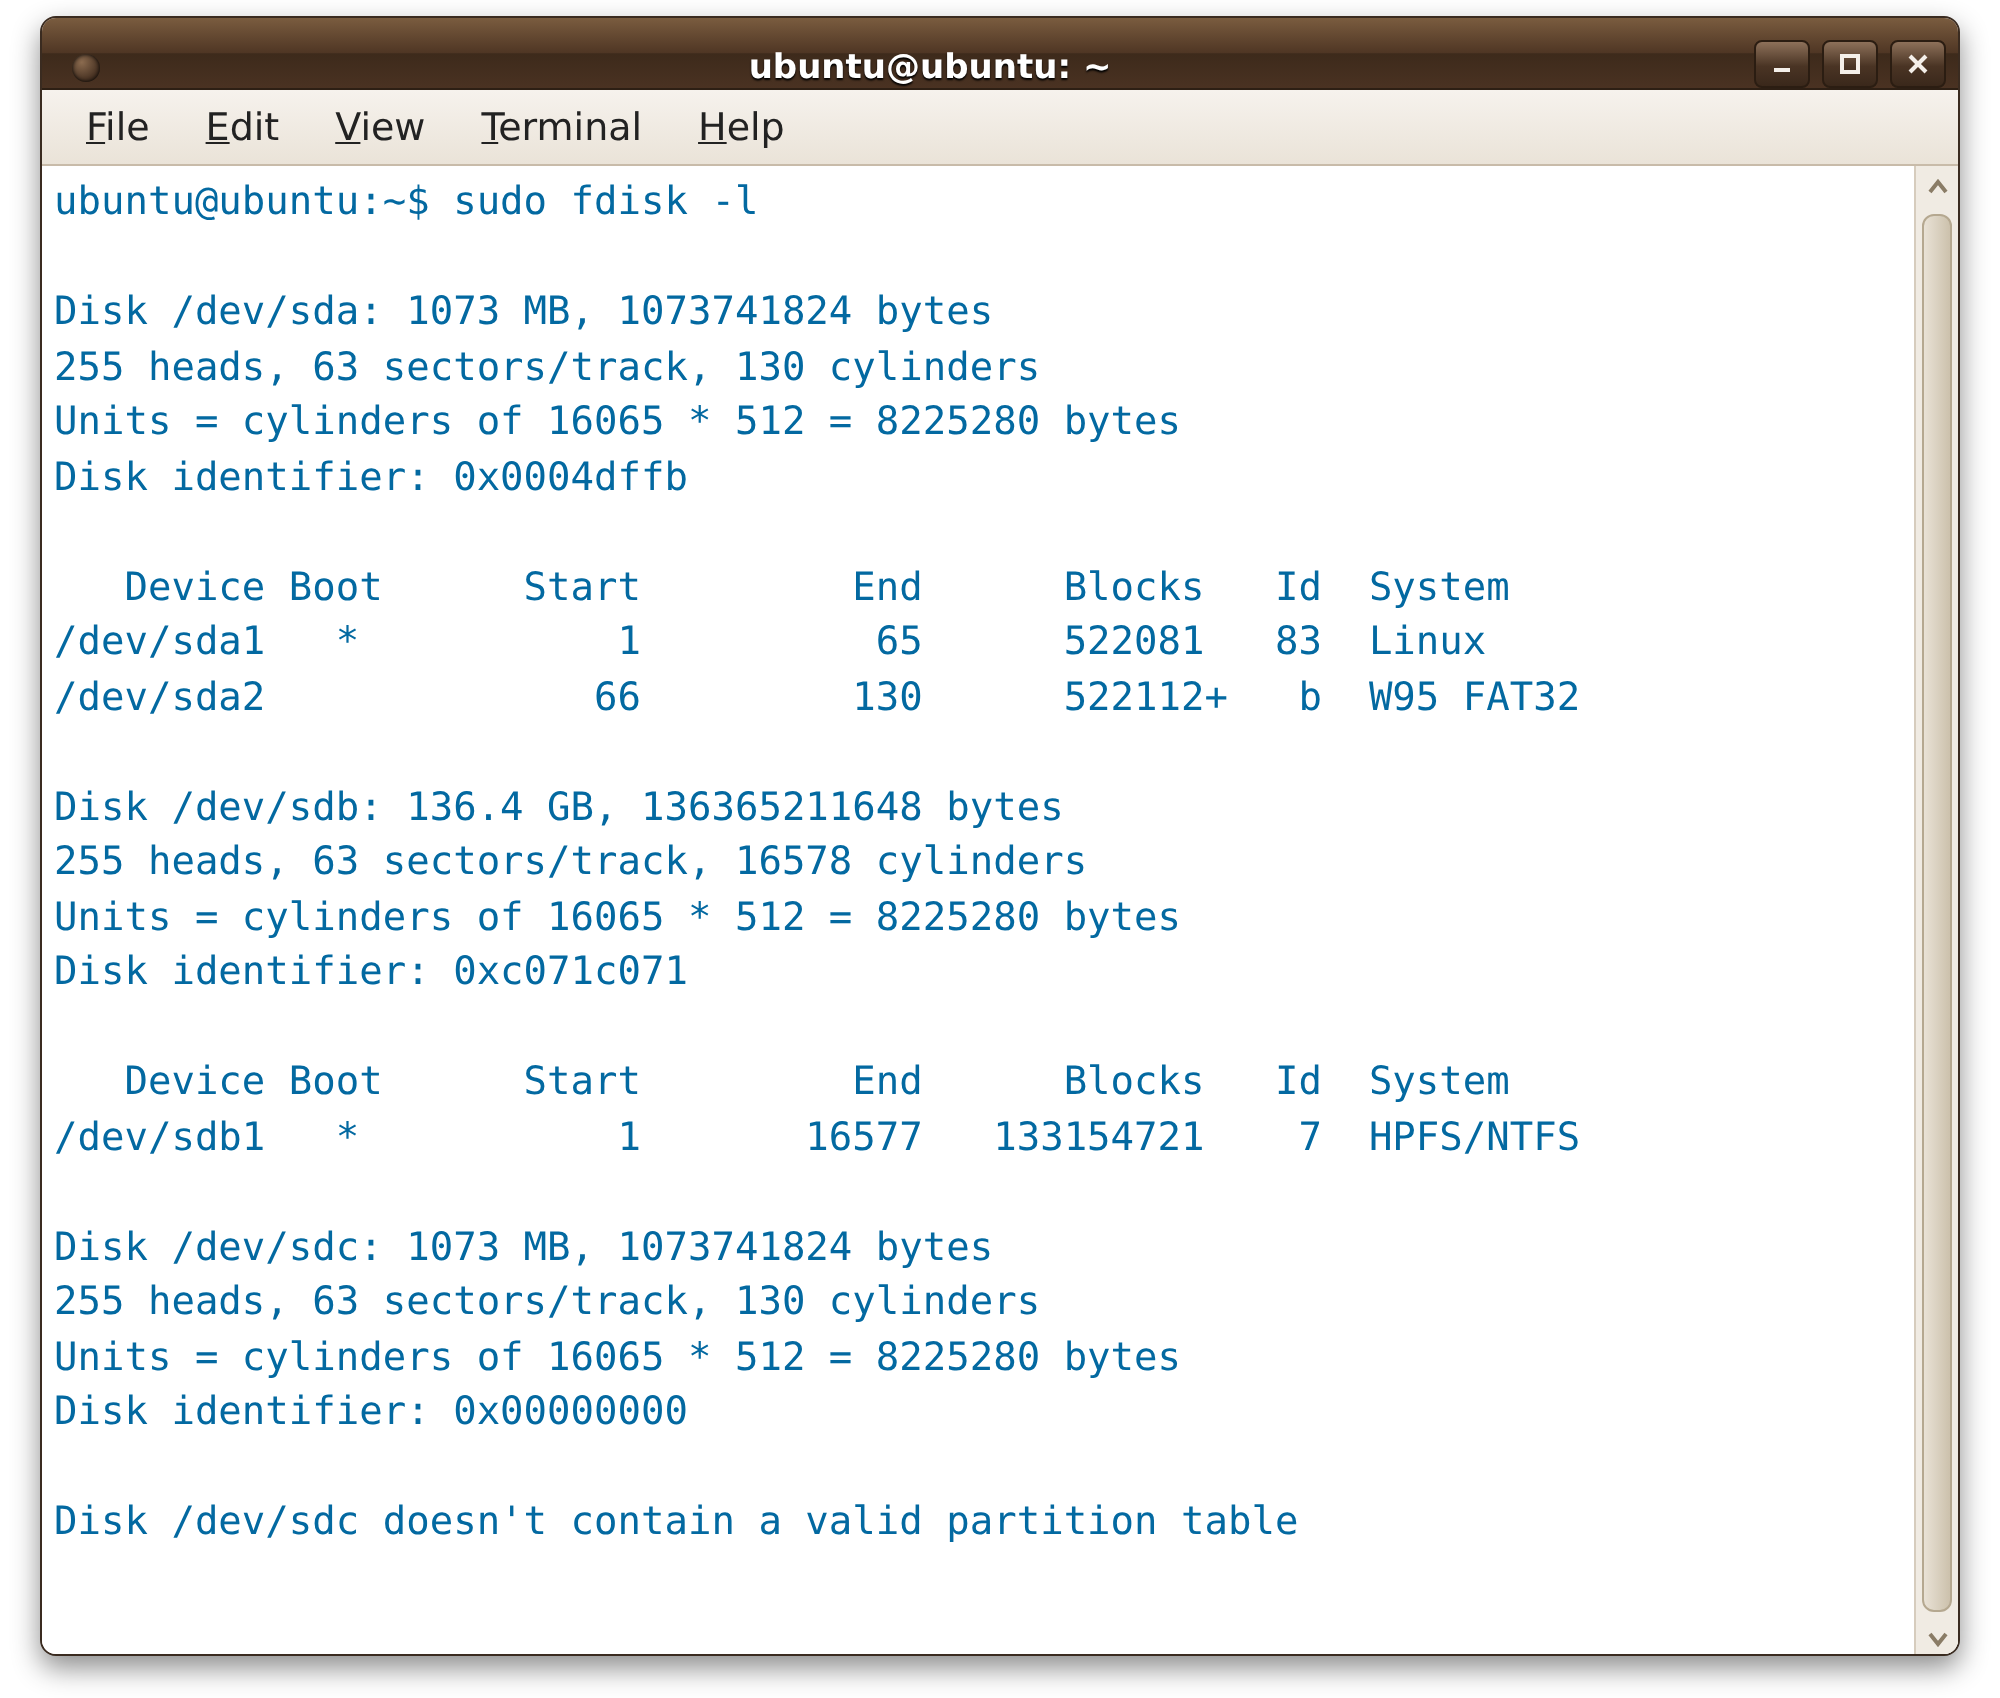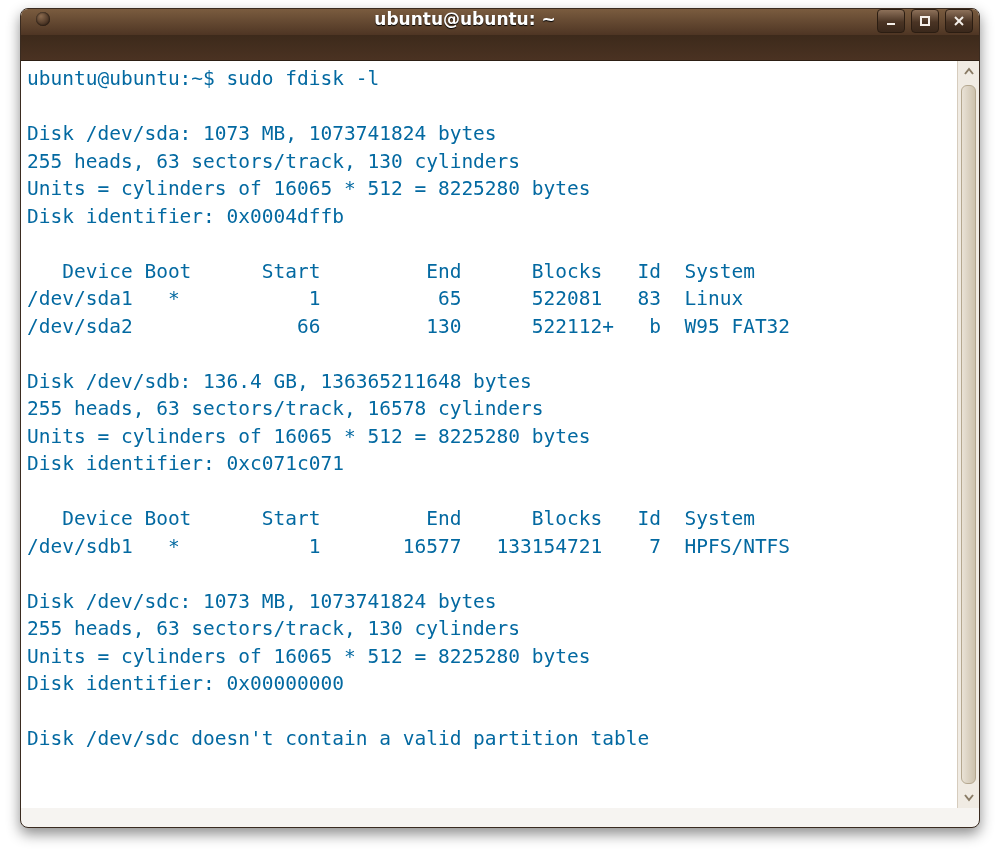--- a/index.html
+++ b/index.html
@@ -19,23 +19,23 @@
     border: 1px solid #3a2b20;
     border-radius: 8px;
     overflow: hidden;
     box-shadow: 0 6px 14px rgba(0,0,0,0.45);
     background: #f6f4f1;
     box-sizing: border-box;
   }
 
   
   .titlebar {
-    height: 52px;
-    display: flex;
-    align-items: flex-start;
+    height: 36px;
+    display: flex;
+    align-items: flex-end;
     background: linear-gradient(to bottom,
                  #7a5c3f 0%,
                  #4f3624 50%,
                  #3d2a1b 51%,
                  #4a3222 100%);
     border-bottom: 1px solid #2d1f14;
     padding: 0 6px 0 12px;
     box-sizing: border-box;
   }
   .title-left {
@@ -164,20 +164,27 @@
       </div>
       <div class="win-btn">
         <svg width="12" height="12">
             <line x1="2" y1="2" x2="10" y2="10"></line>
             <line x1="10" y1="2" x2="2" y2="10"></line>
           </svg>
       </div>
     </div>
   </div>
 
+  <div class="menubar">
+    <div class="menu-item"><span class="ul">F</span>ile</div>
+    <div class="menu-item"><span class="ul">E</span>dit</div>
+    <div class="menu-item"><span class="ul">V</span>iew</div>
+    <div class="menu-item"><span class="ul">T</span>erminal</div>
+    <div class="menu-item"><span class="ul">H</span>elp</div>
+  </div>
 
   <div class="term-area">
     <div class="term-text" id="term">ubuntu@ubuntu:~$ sudo fdisk -l
 
 Disk /dev/sda: 1073 MB, 1073741824 bytes
 255 heads, 63 sectors/track, 130 cylinders
 Units = cylinders of 16065 * 512 = 8225280 bytes
 Disk identifier: 0x0004dffb
 
    Device Boot      Start         End      Blocks   Id  System

